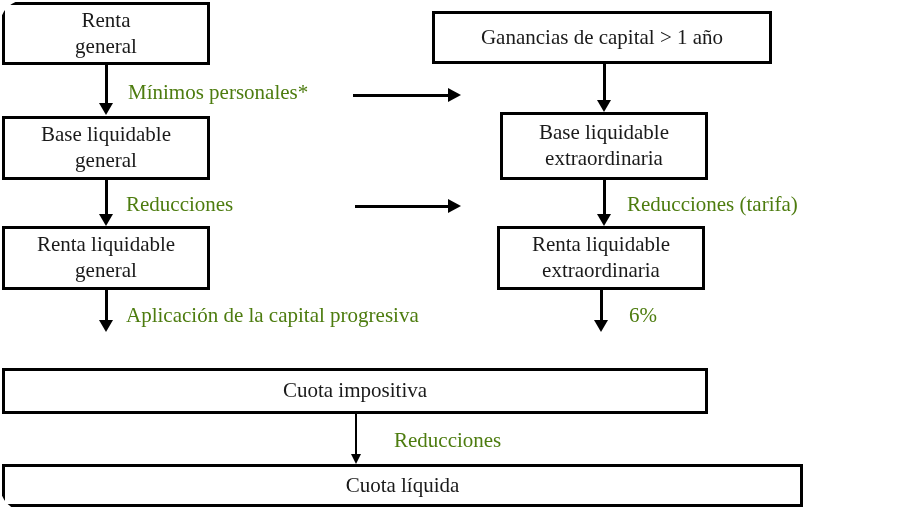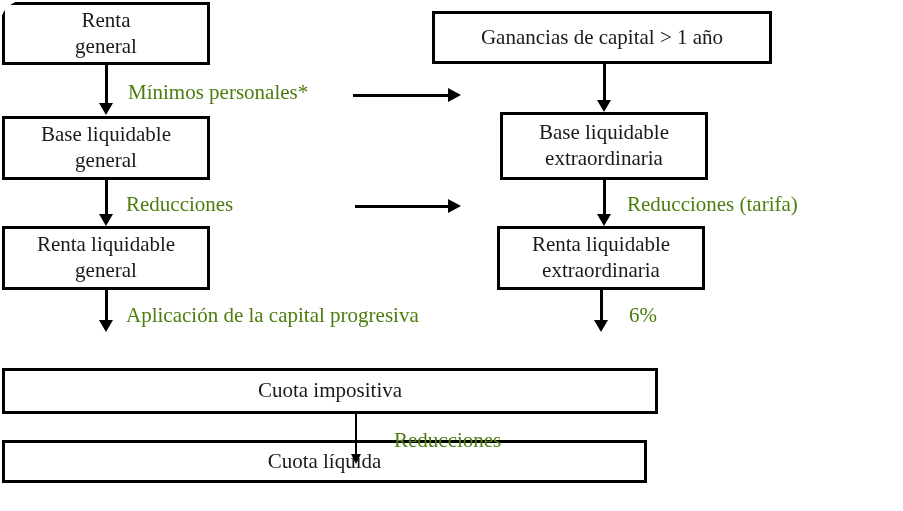--- a/index.html
+++ b/index.html
@@ -133,25 +133,25 @@
     </span>
   </div>
 
   <div class="node" style="left:497px; top:226px; width:208px; height:64px;">
     <span>
       <span class="lbl">Renta liquidable</span>
       <span class="lbl">extraordinaria</span>
     </span>
   </div>
 
-  <div class="node" style="left:2px; top:368px; width:656px; height:46px;">
+  <div class="node" style="left:2px; top:368px; width:706px; height:46px;">
     <span class="lbl">Cuota impositiva</span>
   </div>
 
-  <div class="node" style="left:2px; top:440px; width:645px; height:43px;">
+  <div class="node" style="left:2px; top:464px; width:801px; height:43px;">
     <span class="lbl">Cuota líquida</span>
   </div>
 
   <div class="varrow" style="left:106px; top:65px; height:50px;">
     <div class="shaft" style="height:38px;"></div>
     <div class="head" style="top:38px;"></div>
   </div>
 
   <div class="varrow" style="left:604px; top:64px; height:48px;">
     <div class="shaft" style="height:36px;"></div>

